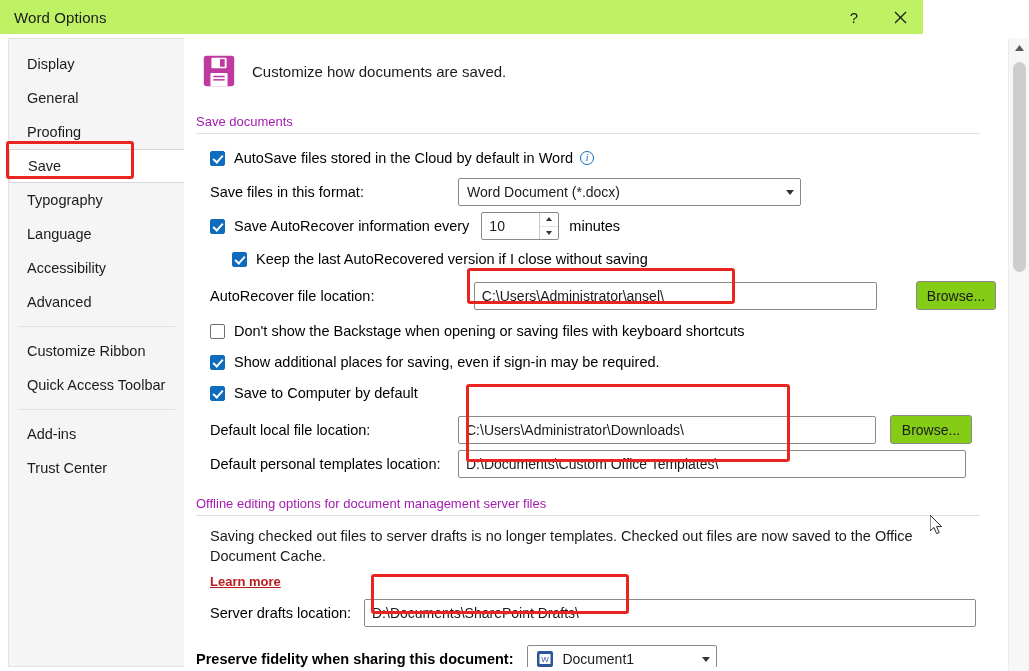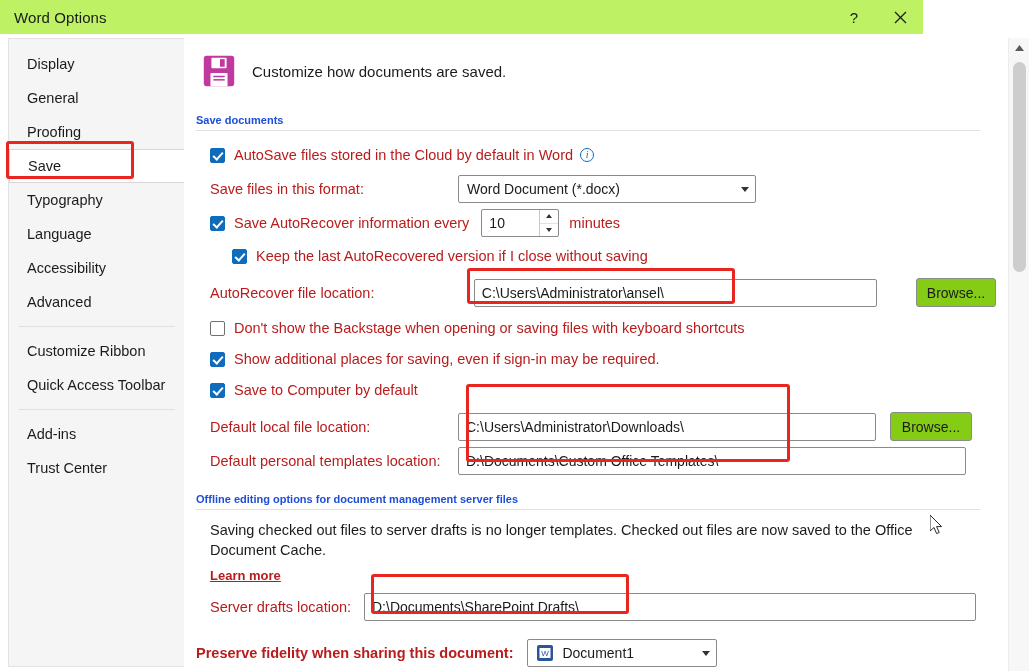--- a/index.html
+++ b/index.html
@@ -75,34 +75,34 @@
   }
   .header-row {
     display: flex; align-items: center;
     margin: 14px 0 0 16px;
   }
   .save-icon { width: 38px; height: 38px; }
   .header-text {
     font-size: 15px; margin-left: 14px; color: #1b1b1b;
   }
   .section-title {
-    font-size: 11px; font-weight: bold;
+    font-size: 13px; font-weight: normal;
     margin: 24px 0 4px 12px;
-    color: #1d4ed8;
+    color: #a21caf;
   }
   .rule {
     height: 1px; background: #e0e0e0;
     margin: 4px 16px 10px 12px;
   }
   .row {
     display: flex; align-items: center;
     margin: 0 0 0 26px;
     min-height: 28px;
   }
-  .lbl { font-size: 14.5px; color: #b91c1c; }
+  .lbl { font-size: 14.5px; color: #000000; }
   
   .cbx {
     width: 15px; height: 15px;
     border: 1px solid #707070;
     border-radius: 2px;
     background: #fff;
     display: inline-block;
     position: relative;
     flex: 0 0 auto;
     margin-right: 9px;
@@ -328,21 +328,21 @@
     <div class="rule"></div>
 
     <div class="row" style="margin-top:2px;">
       <span class="cbx checked"></span>
       <span class="lbl">AutoSave files stored in the Cloud by default in Word</span>
       <span class="info-i">i</span>
     </div>
 
     <div class="row" style="margin-top:6px;">
       <span class="lbl" style="width:248px;">Save files in this format:</span>
-      <div class="combo" style="width:298px;">
+      <div class="combo" style="width:343px;">
         <span>Word Document (*.docx)</span>
         <span class="chev"></span>
       </div>
     </div>
 
     <div class="row" style="margin-top:6px;">
       <span class="cbx checked"></span>
       <span class="lbl" style="margin-right:12px;">Save AutoRecover information every</span>
       <div class="spin">
         <div class="spin-val">10</div>

